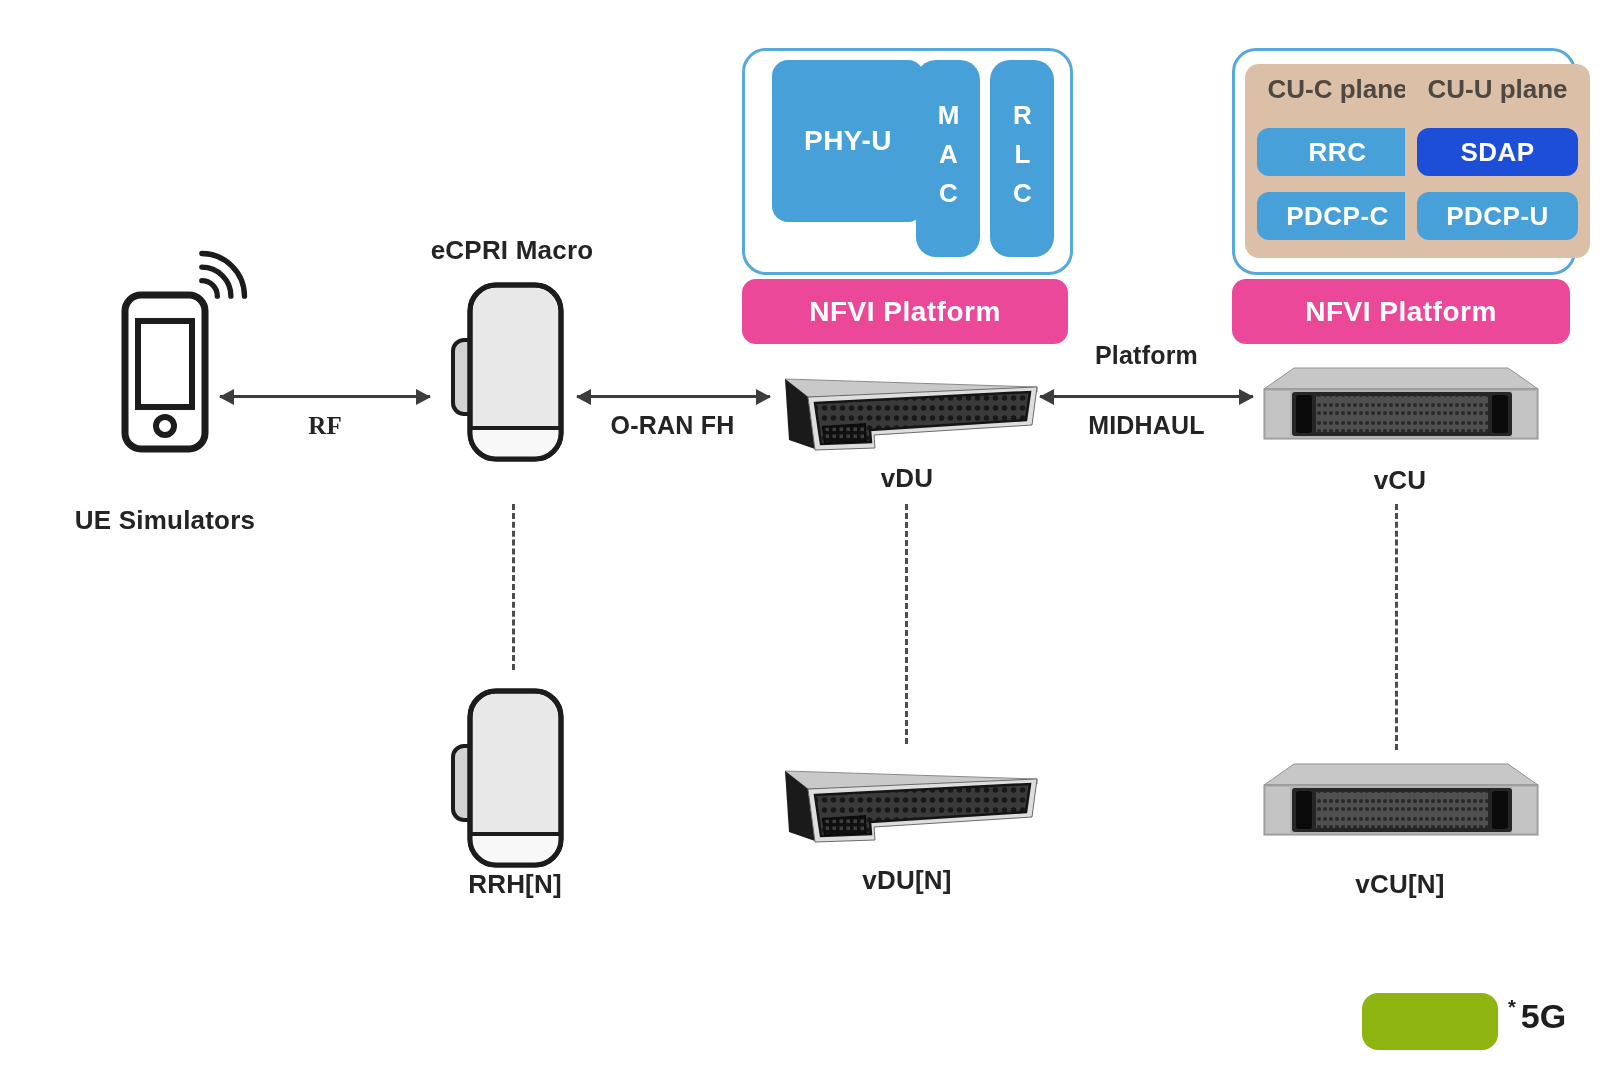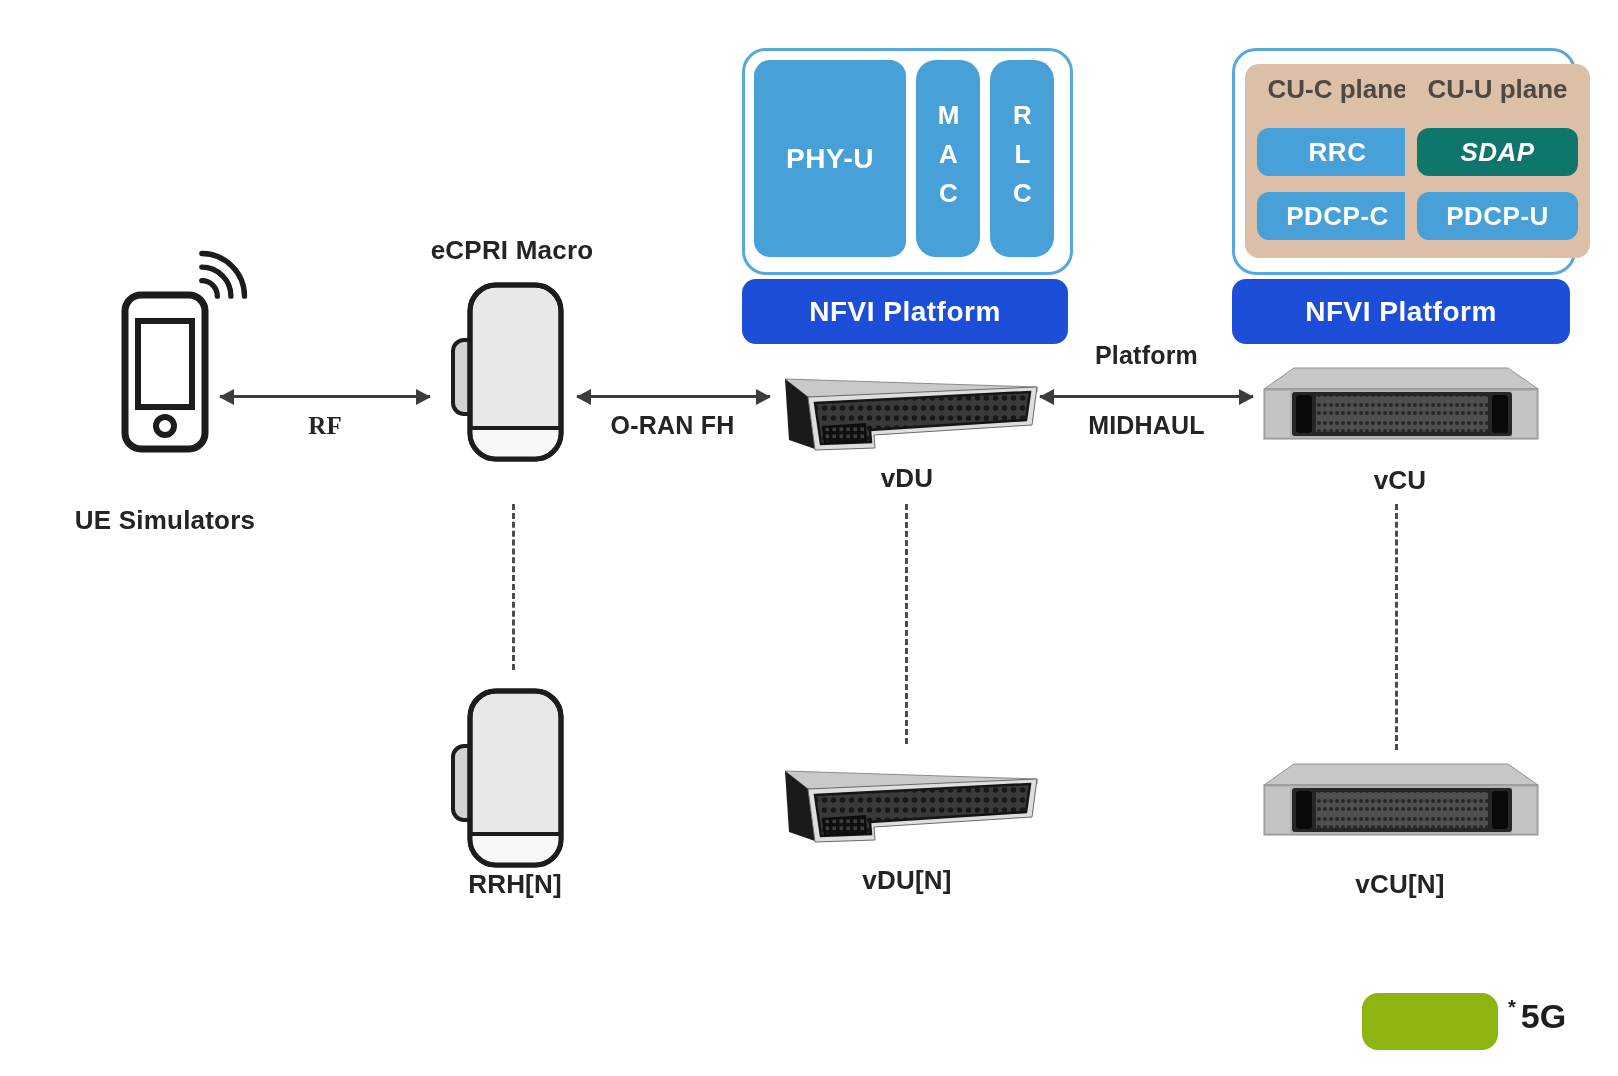--- a/index.html
+++ b/index.html
@@ -21,39 +21,39 @@
   
   .dotline{position:absolute;width:0;border-left:3px dashed #4c4c4c;}
 
   
   .stackbox{position:absolute;background:#fff;border:3px solid #58a9db;border-radius:24px;}
 
   
   .chip{position:absolute;background:#47a0d8;color:#fff;display:flex;align-items:center;
         justify-content:center;font-size:28px;font-weight:600;border-radius:16px;
         letter-spacing:.5px;}
-  .chip.green{background:#0f766e;font-style:italic;}
+  .chip.green{background:#1d4ed8;}
   .chip.vcol{writing-mode:vertical-rl;text-orientation:upright;letter-spacing:.35em;
         border-radius:20px;font-size:26px;}
-  .chip.phy{left:9px;top:9px;width:152px;height:197px;}
+  .chip.phy{left:27px;top:9px;width:152px;height:162px;}
   .chip.macpos{left:171px;top:9px;width:64px;height:197px;}
   .chip.rlcpos{left:245px;top:9px;width:64px;height:197px;}
 
   
   .plane{position:absolute;background:#dbbfa6;border-radius:14px;padding-left:33px;}
   .plane-title{position:absolute;top:10px;left:0;right:0;text-align:center;font-size:26px;
         font-weight:600;color:#4f4840;}
   .plane .chip{left:12px;right:12px;border-radius:12px;font-size:26px;}
   .plane .c1{top:64px;height:48px;}
   .plane .c2{top:128px;height:48px;}
   .pos-cuc{left:10px;top:13px;width:152px;height:194px;}
   .pos-cuu{left:170px;top:13px;width:152px;height:194px;}
 
   
-  .nfvi{position:absolute;background:#1d4ed8;border-radius:14px;color:#fff;display:flex;
+  .nfvi{position:absolute;background:#ec4899;border-radius:14px;color:#fff;display:flex;
         align-items:center;justify-content:center;font-size:28px;font-weight:600;
         letter-spacing:.5px;}
 
   
   .pos-phone{position:absolute;left:120px;top:290px;width:90px;height:164px;}
   .pos-wifi{position:absolute;left:196px;top:238px;width:64px;height:64px;}
   .pos-rrh-top{position:absolute;left:450px;top:282px;width:114px;height:180px;}
   .pos-rrh-n{position:absolute;left:450px;top:688px;width:114px;height:180px;}
   .pos-vdu-server{position:absolute;left:775px;top:363px;width:265px;height:90px;}
   .pos-vdu-n-server{position:absolute;left:775px;top:755px;width:265px;height:90px;}

